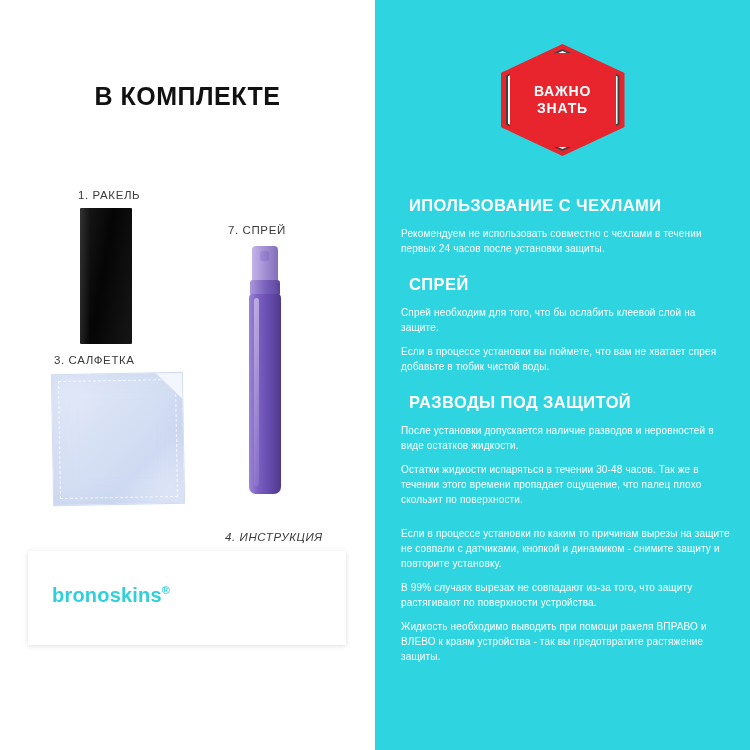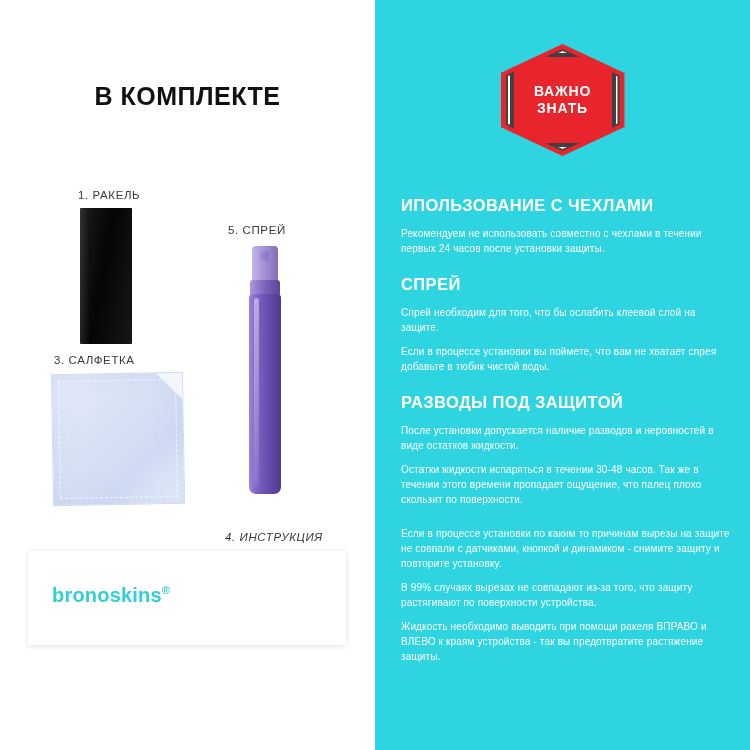--- a/index.html
+++ b/index.html
@@ -192,21 +192,21 @@
     background: #e8242c;
     clip-path: polygon(50% 0%, 100% 26%, 100% 74%, 50% 100%, 0% 74%, 0% 26%);
     display: flex;
     flex-direction: column;
     align-items: center;
     justify-content: center;
   }
   .hex-inner {
     position: absolute;
     top: 5px; left: 5px; right: 5px; bottom: 5px;
-    border: 8px solid #404040;
+    border: 4px solid #404040;
     clip-path: polygon(50% 0%, 100% 26%, 100% 74%, 50% 100%, 0% 74%, 0% 26%);
     background: #e8242c;
     display: flex;
     flex-direction: column;
     align-items: center;
     justify-content: center;
   }
   .hex-line1, .hex-line2 {
     font-size: 14px;
     font-weight: bold;
@@ -228,21 +228,21 @@
   .sections {
     position: absolute;
     top: 196px;
     left: 26px;
     right: 20px;
   }
   .sec-title {
     font-size: 16.5px;
     font-weight: bold;
     letter-spacing: 0.4px;
-    margin: 0 0 11px 0;
+    margin: 0 0 11px 8px;
     color: #ffffff;
   }
   .sec + .sec { margin-top: 19px; }
   .para {
     font-size: 10px;
     line-height: 15px;
     color: #ffffff;
     margin: 0 0 9px 0;
     letter-spacing: 0.15px;
   }
@@ -253,21 +253,21 @@
 
 <div class="page">
 
   <div class="left-panel">
 
     <div class="left-title">В КОМПЛЕКТЕ</div>
 
     <div class="item-label label-1">1. РАКЕЛЬ</div>
     <div class="squeegee"></div>
 
-    <div class="item-label label-2">5. СПРЕЙ</div>
+    <div class="item-label label-2">7. СПРЕЙ</div>
     <div class="spray">
       <div class="spray-nozzle"></div>
       <div class="spray-cap"></div>
       <div class="spray-collar"></div>
       <div class="spray-body"></div>
     </div>
 
     <div class="item-label label-3">3. САЛФЕТКА</div>
     <div class="cloth">
       <div class="cloth-fold"></div>

